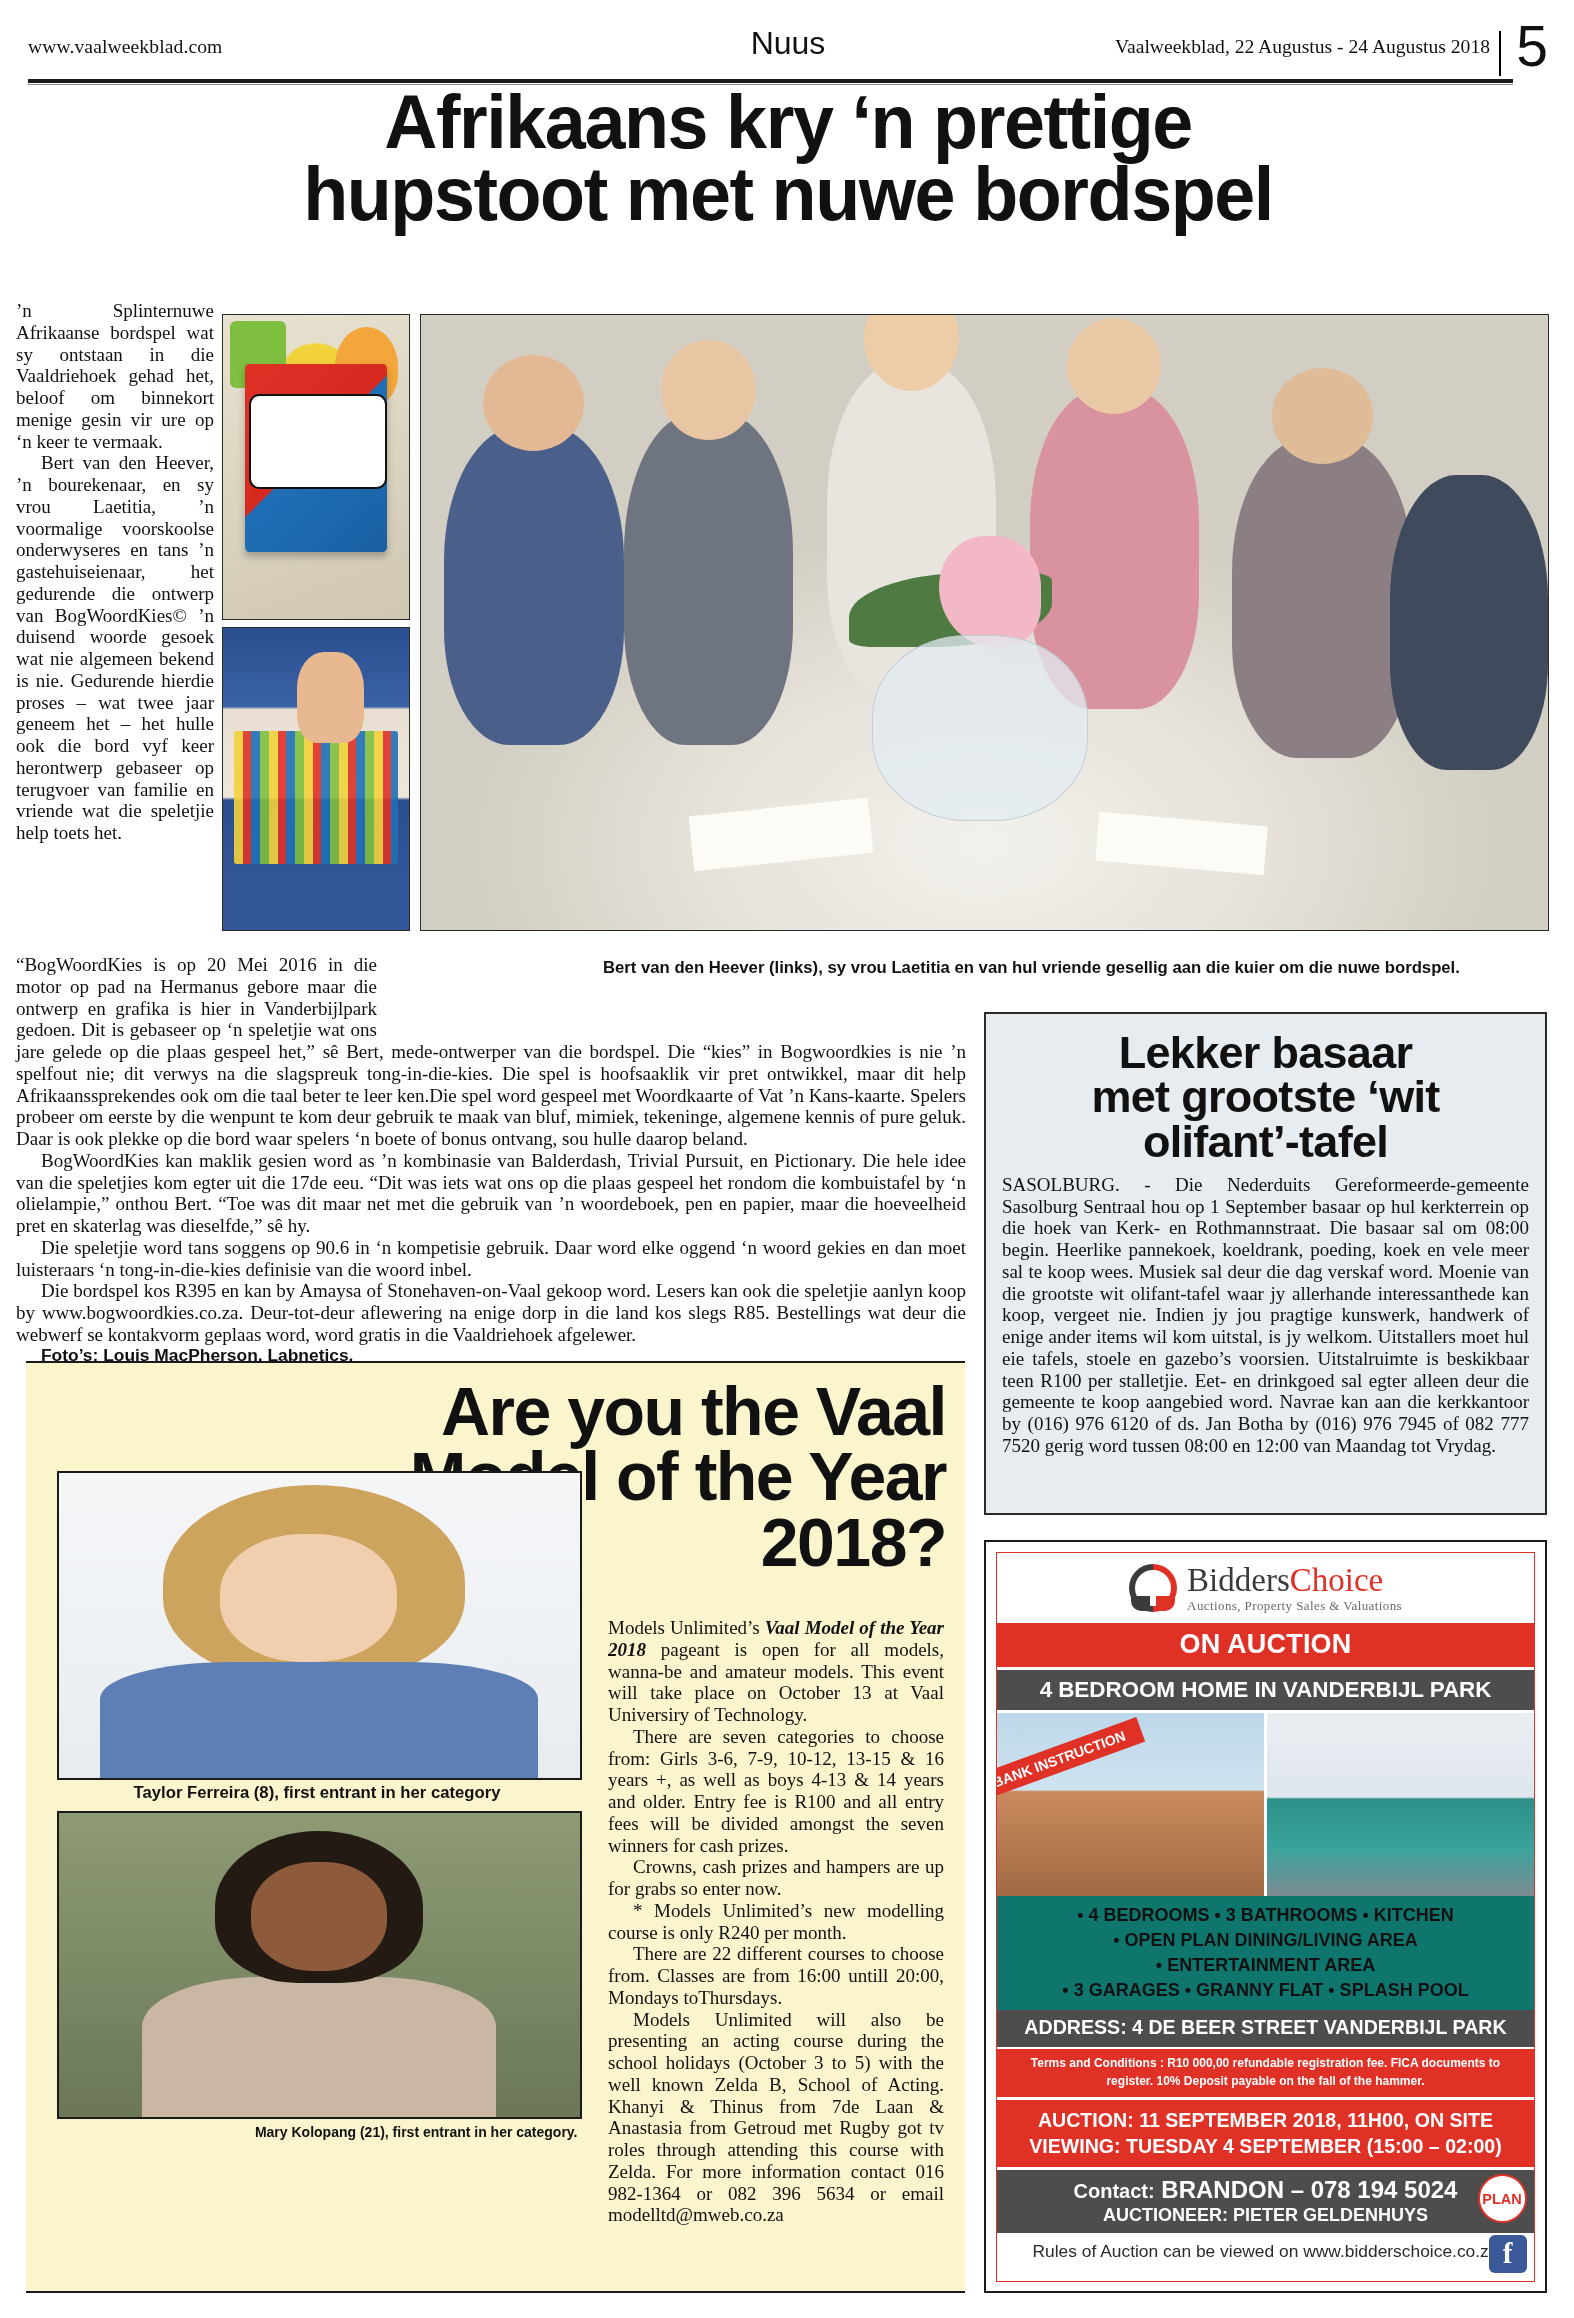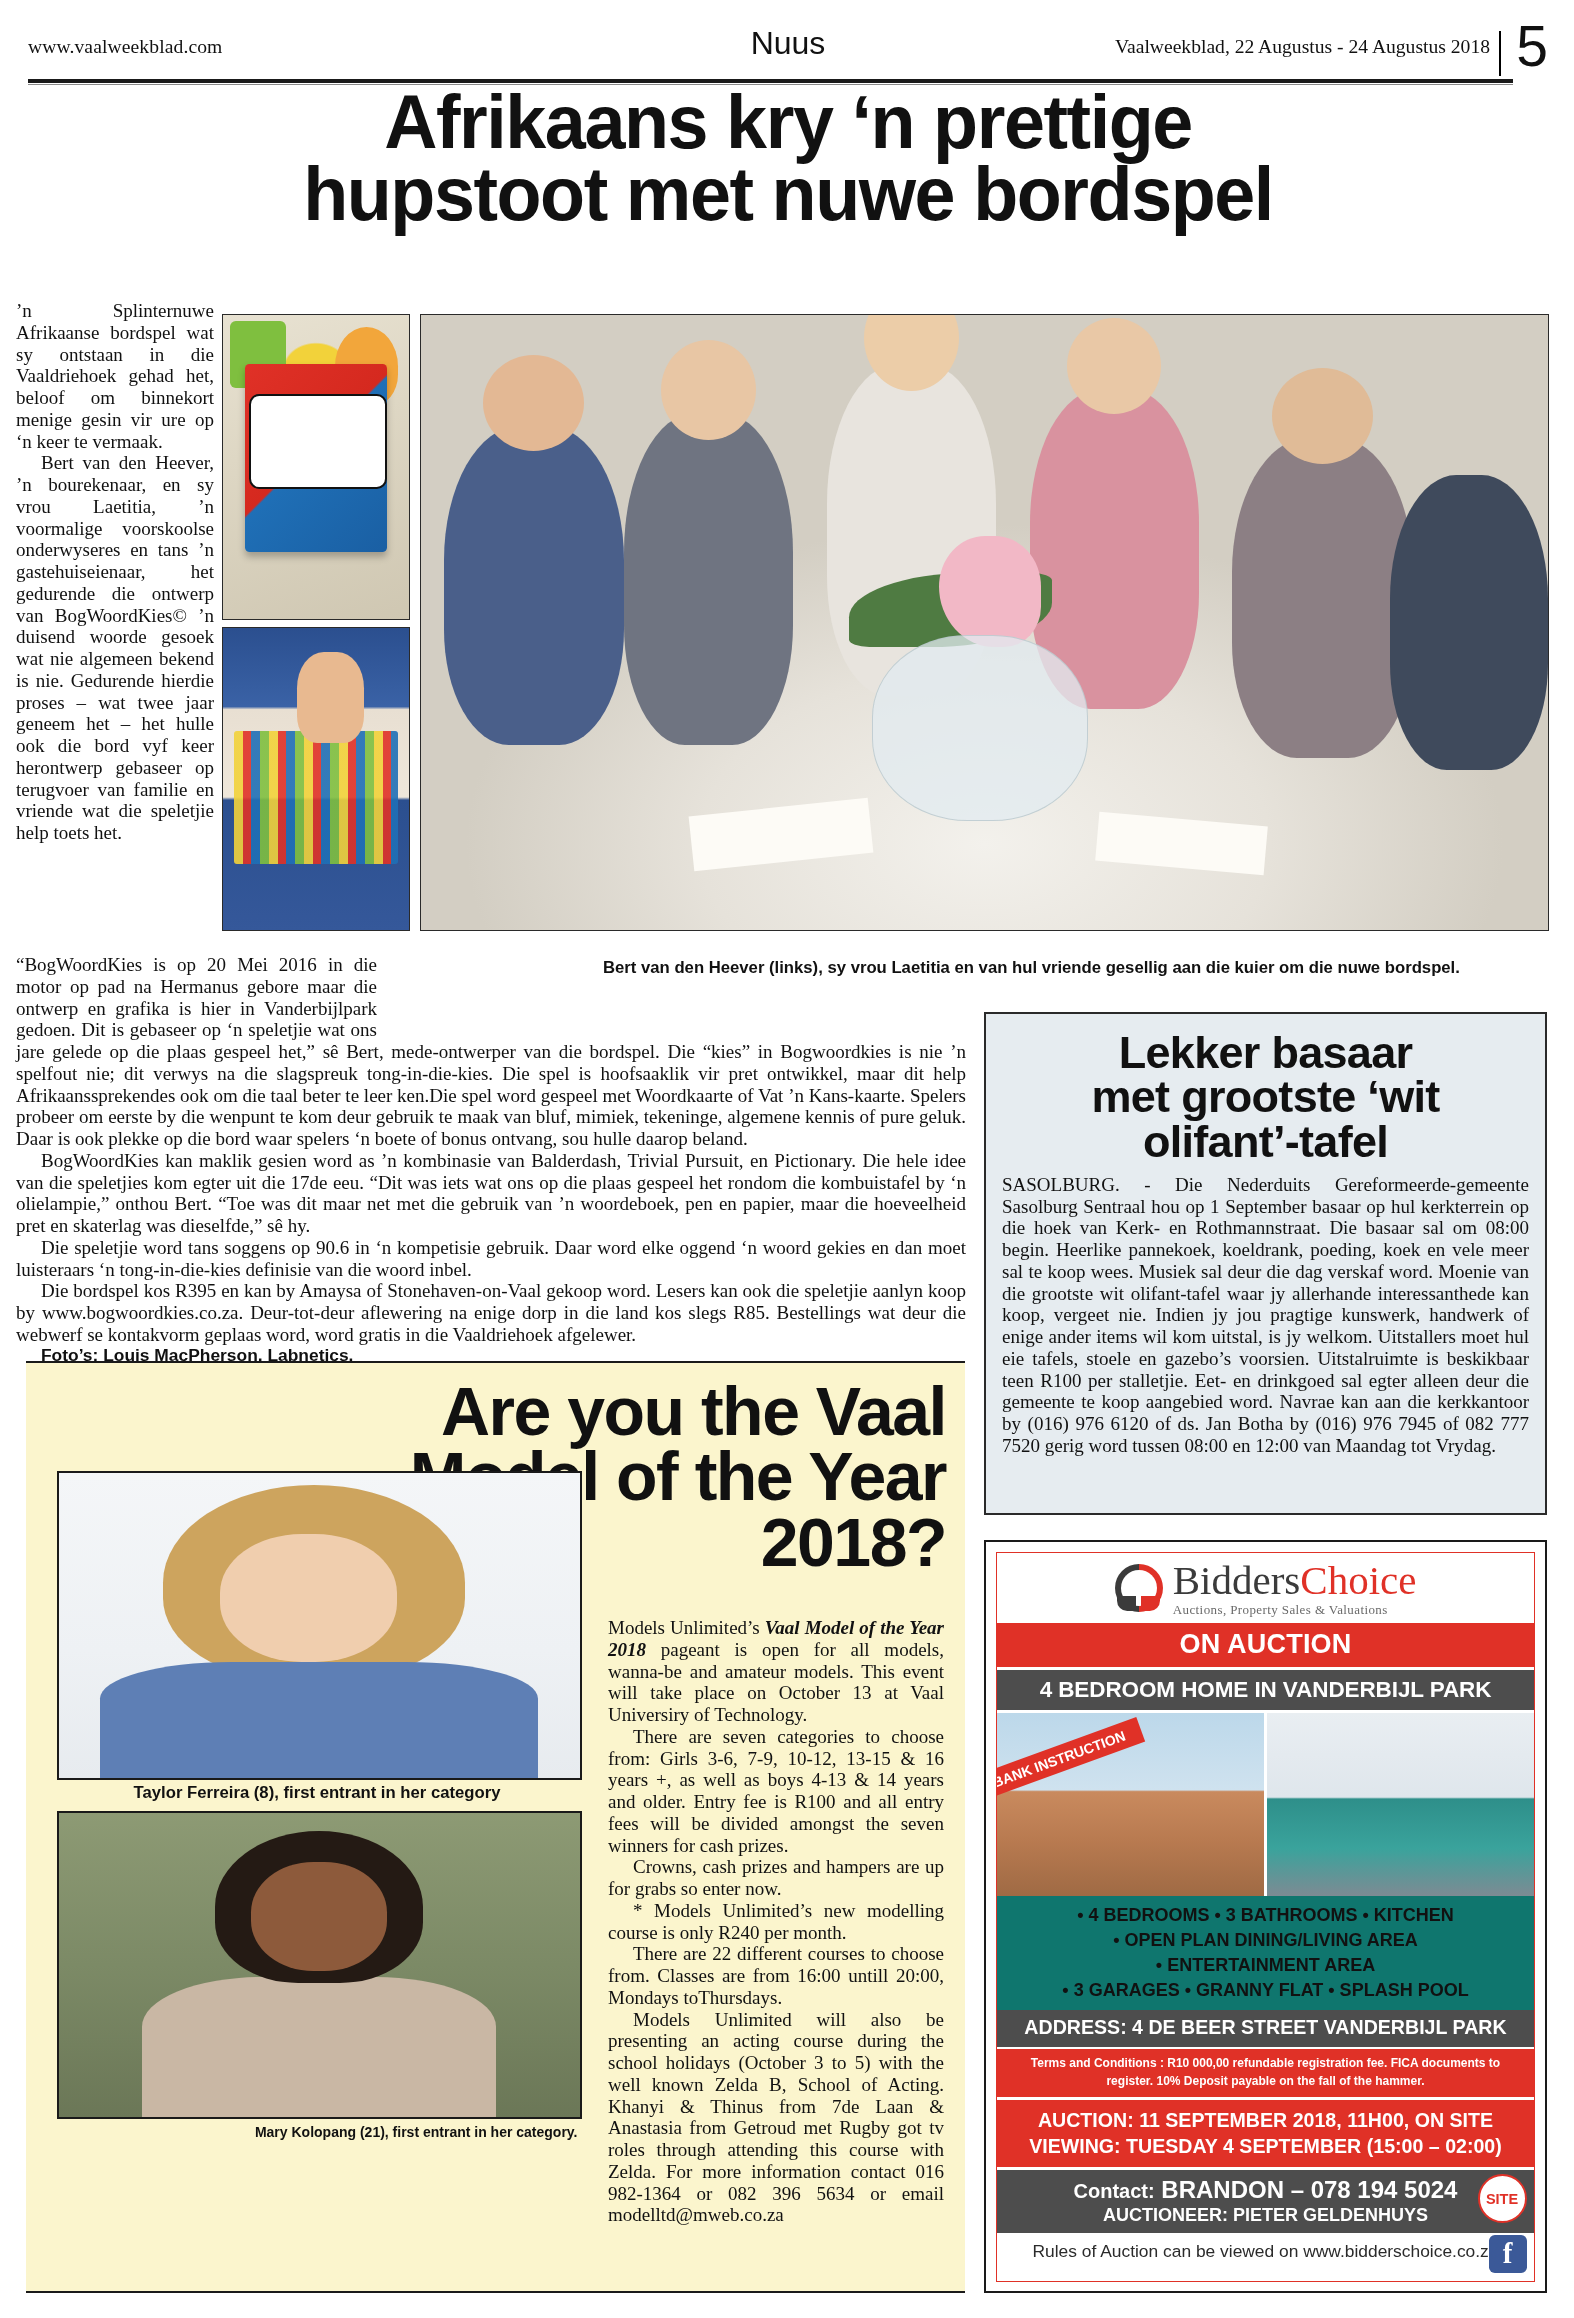--- a/index.html
+++ b/index.html
@@ -144,21 +144,21 @@
   .bid-logo { height:70px; background:#fff; display:flex; align-items:center; justify-content:center; gap:10.2px; }
   .bid-mark { width:48px; height:48px; position:relative; }
   .bid-mark .ring-l, .bid-mark .ring-r {
     position:absolute; top:0; width:24px; height:48px; box-sizing:border-box;
   }
   .bid-mark .ring-l { left:0; border:6.5px solid #3b3b3b; border-right:none; border-radius:24px 0 0 24px; }
   .bid-mark .ring-r { right:0; border:6.5px solid #e03127; border-left:none; border-radius:0 24px 24px 0; }
   .bid-mark .dot-l { position:absolute; left:2.2px; bottom:1.5px; width:19px; height:14.5px; background:#3b3b3b; border-radius:0 0 0 10.2px; }
   .bid-mark .dot-r { position:absolute; right:2.2px; bottom:1.5px; width:19px; height:14.5px; background:#e03127; border-radius:0 0 10.2px 0; }
   .bid-word { font-family:"Liberation Serif", serif; line-height:1; }
-  .bid-word .w1 { font-size:41px; letter-spacing:0px;text-align:center; }
+  .bid-word .w1 { font-size:33px; letter-spacing:0px; }
   .bid-word .w1 .a { color:#3b3b3b; }
   .bid-word .w1 .b { color:#e03127; }
   .bid-word .w2 { display:block; font-size:13px; color:#6a6a6a; letter-spacing:0.4px; margin-top:1.5px; }
 
   .bid-onauction {
     background:#e03127; color:#fff; text-align:center;
     font-family:"Liberation Sans", sans-serif; font-weight:700; font-size:27px;
     padding:5.8px 0 7.3px 0; letter-spacing:0.2px;
   }
   .bid-greybar {
@@ -462,21 +462,21 @@
       <div class="bid-terms">Terms and Conditions : R10 000,00 refundable registration fee. FICA documents to register. 10% Deposit payable on the fall of the hammer.</div>
 
       <div class="bid-auction">
         <div>AUCTION: 11 SEPTEMBER 2018, 11H00, ON SITE</div>
         <div>VIEWING: TUESDAY 4 SEPTEMBER (15:00 – 02:00)</div>
       </div>
 
       <div class="bid-contact">
         <div class="c1"><span class="sm">Contact:</span> <span>BRANDON – 078 194 5024</span></div>
         <div class="c2">AUCTIONEER: PIETER GELDENHUYS</div>
-        <div class="sata">SITE</div>
+        <div class="sata">PLAN</div>
       </div>
 
       <div class="bid-rules">
         <span>Rules of Auction can be viewed on www.bidderschoice.co.za</span>
         <span class="fb">f</span>
       </div>
 
     </div>
   </div>
 

